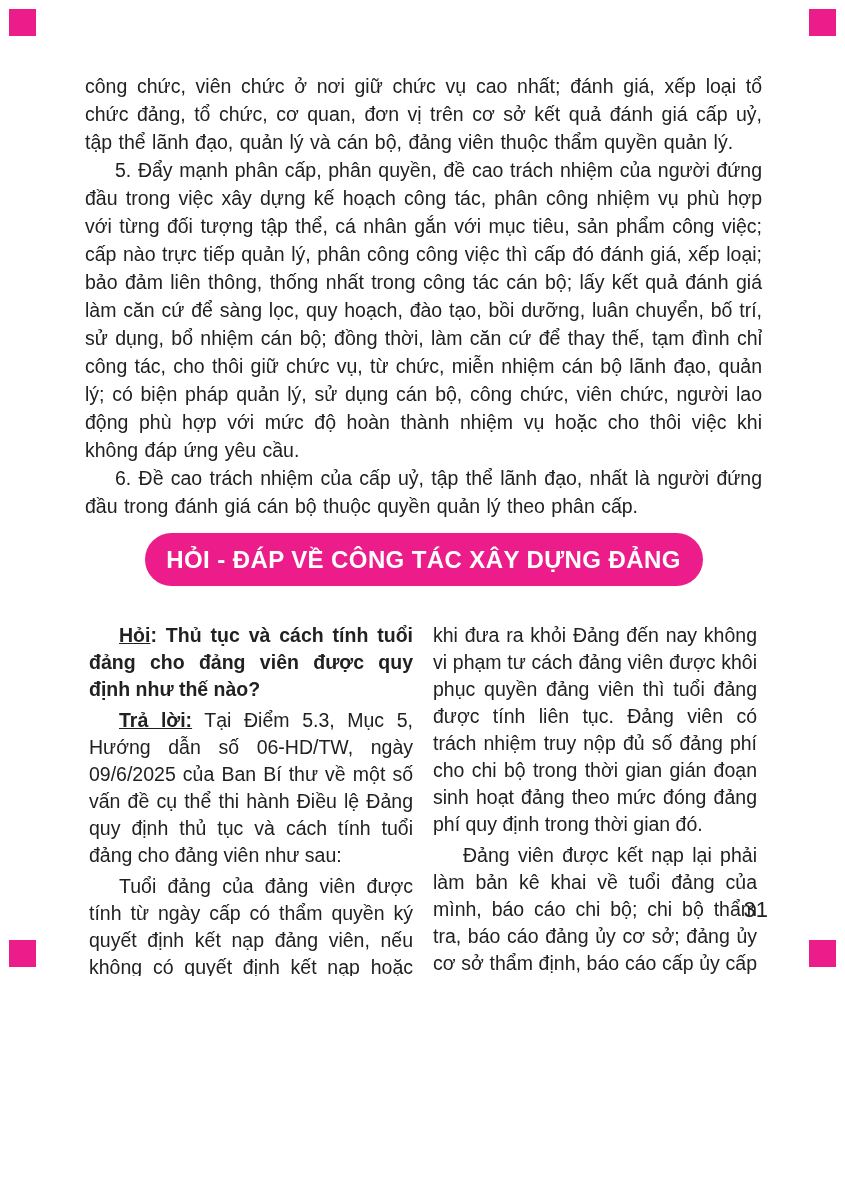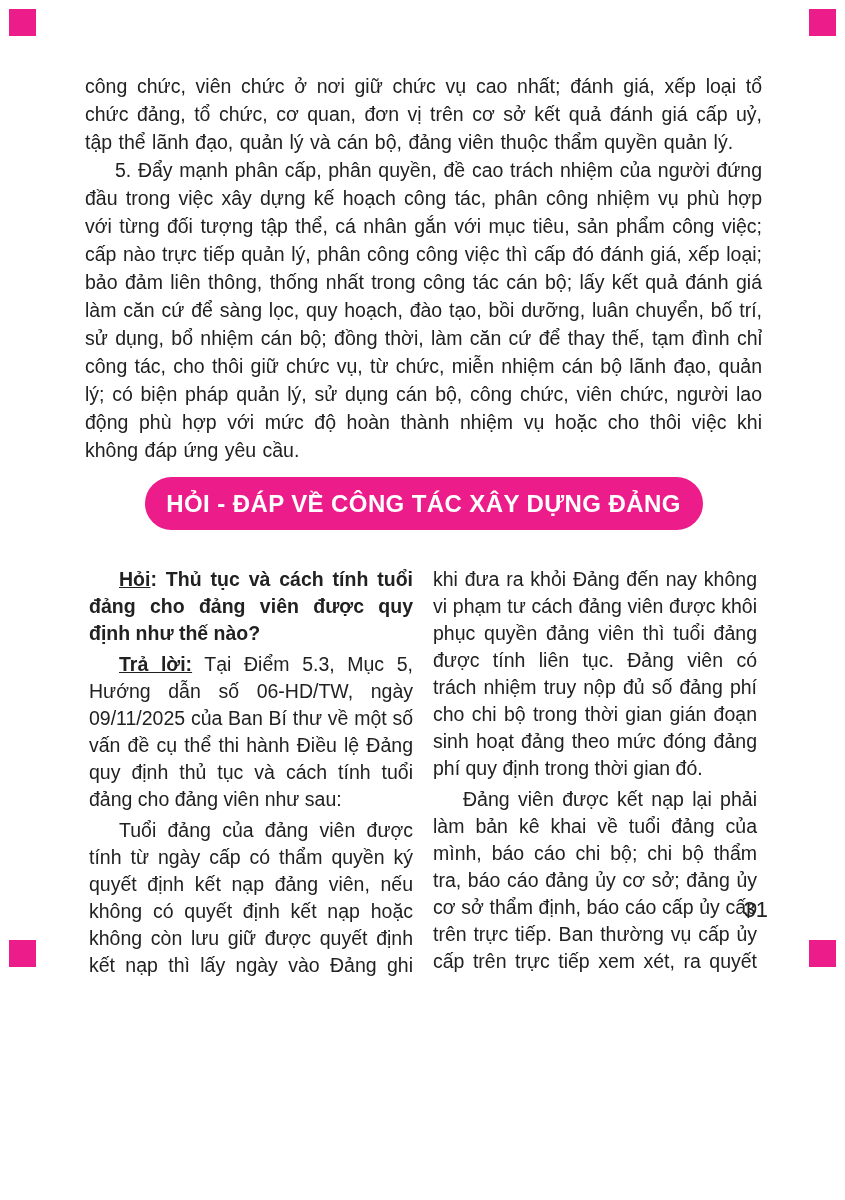--- a/index.html
+++ b/index.html
@@ -88,31 +88,32 @@
   <div class="corner tl"></div>
   <div class="corner tr"></div>
   <div class="corner bl"></div>
   <div class="corner br"></div>
 
   <div class="content">
 
     <section class="top-text">
       <p class="noindent">công chức, viên chức ở nơi giữ chức vụ cao nhất; đánh giá, xếp loại tổ chức đảng, tổ chức, cơ quan, đơn vị trên cơ sở kết quả đánh giá cấp uỷ, tập thể lãnh đạo, quản lý và cán bộ, đảng viên thuộc thẩm quyền quản lý.</p>
       <p>5. Đẩy mạnh phân cấp, phân quyền, đề cao trách nhiệm của người đứng đầu trong việc xây dựng kế hoạch công tác, phân công nhiệm vụ phù hợp với từng đối tượng tập thể, cá nhân gắn với mục tiêu, sản phẩm công việc; cấp nào trực tiếp quản lý, phân công công việc thì cấp đó đánh giá, xếp loại; bảo đảm liên thông, thống nhất trong công tác cán bộ; lấy kết quả đánh giá làm căn cứ để sàng lọc, quy hoạch, đào tạo, bồi dưỡng, luân chuyển, bố trí, sử dụng, bổ nhiệm cán bộ; đồng thời, làm căn cứ để thay thế, tạm đình chỉ công tác, cho thôi giữ chức vụ, từ chức, miễn nhiệm cán bộ lãnh đạo, quản lý; có biện pháp quản lý, sử dụng cán bộ, công chức, viên chức, người lao động phù hợp với mức độ hoàn thành nhiệm vụ hoặc cho thôi việc khi không đáp ứng yêu cầu.</p>
+      <p>6. Đề cao trách nhiệm của cấp uỷ, tập thể lãnh đạo, nhất là người đứng đầu trong đánh giá cán bộ thuộc quyền quản lý theo phân cấp.</p>
     </section>
 
     <div class="banner">
       <span class="banner-title">HỎI - ĐÁP VỀ CÔNG TÁC XÂY DỰNG ĐẢNG</span>
     </div>
 
     <div class="columns">
 
       <div class="col">
         <p class="indent bold"><span class="lbl">Hỏi</span><span>: Thủ tục và cách tính tuổi đảng cho đảng viên được quy định như thế nào?</span></p>
-        <p class="indent"><span class="lbl">Trả lời:</span><span> Tại Điểm 5.3, Mục 5, Hướng dẫn số 06-HD/TW, ngày 09/11/2025 của Ban Bí thư về một số vấn đề cụ thể thi hành Điều lệ Đảng quy định thủ tục và cách tính tuổi đảng cho đảng viên như sau:</span></p>
+        <p class="indent"><span class="lbl">Trả lời:</span><span> Tại Điểm 5.3, Mục 5, Hướng dẫn số 06-HD/TW, ngày 09/6/2025 của Ban Bí thư về một số vấn đề cụ thể thi hành Điều lệ Đảng quy định thủ tục và cách tính tuổi đảng cho đảng viên như sau:</span></p>
         <p class="indent">Tuổi đảng của đảng viên được tính từ ngày cấp có thẩm quyền ký quyết định kết nạp đảng viên, nếu không có quyết định kết nạp hoặc không còn lưu giữ được quyết định kết nạp thì lấy ngày vào Đảng ghi trong thẻ đảng viên (trường hợp người đã ra khỏi Đảng mà trước đó đã được xác nhận tuổi đảng thì không được tính lại tuổi đảng theo quy định này).</p>
         <p class="indent">Đối với những người bị đưa ra khỏi Đảng đã được cấp có thẩm quyền thẩm tra, xác minh, kết luận là bị oan, sai và từ</p>
       </div>
 
       <div class="col">
         <p>khi đưa ra khỏi Đảng đến nay không vi phạm tư cách đảng viên được khôi phục quyền đảng viên thì tuổi đảng được tính liên tục. Đảng viên có trách nhiệm truy nộp đủ số đảng phí cho chi bộ trong thời gian gián đoạn sinh hoạt đảng theo mức đóng đảng phí quy định trong thời gian đó.</p>
         <p class="indent">Đảng viên được kết nạp lại phải làm bản kê khai về tuổi đảng của mình, báo cáo chi bộ; chi bộ thẩm tra, báo cáo đảng ủy cơ sở; đảng ủy cơ sở thẩm định, báo cáo cấp ủy cấp trên trực tiếp. Ban thường vụ cấp ủy cấp trên trực tiếp xem xét, ra quyết định tính lại tuổi đảng cho đảng viên (việc tính lại tuổi đảng đối với đảng viên bị khai trừ có thời hạn theo quy định của Điều lệ Đảng khoá II, thời gian mất liên lạc với tổ chức đảng và thời gian gián đoạn do chuyển sinh hoạt đảng thực hiện theo quy định này).</p>
       </div>
 
     </div>

